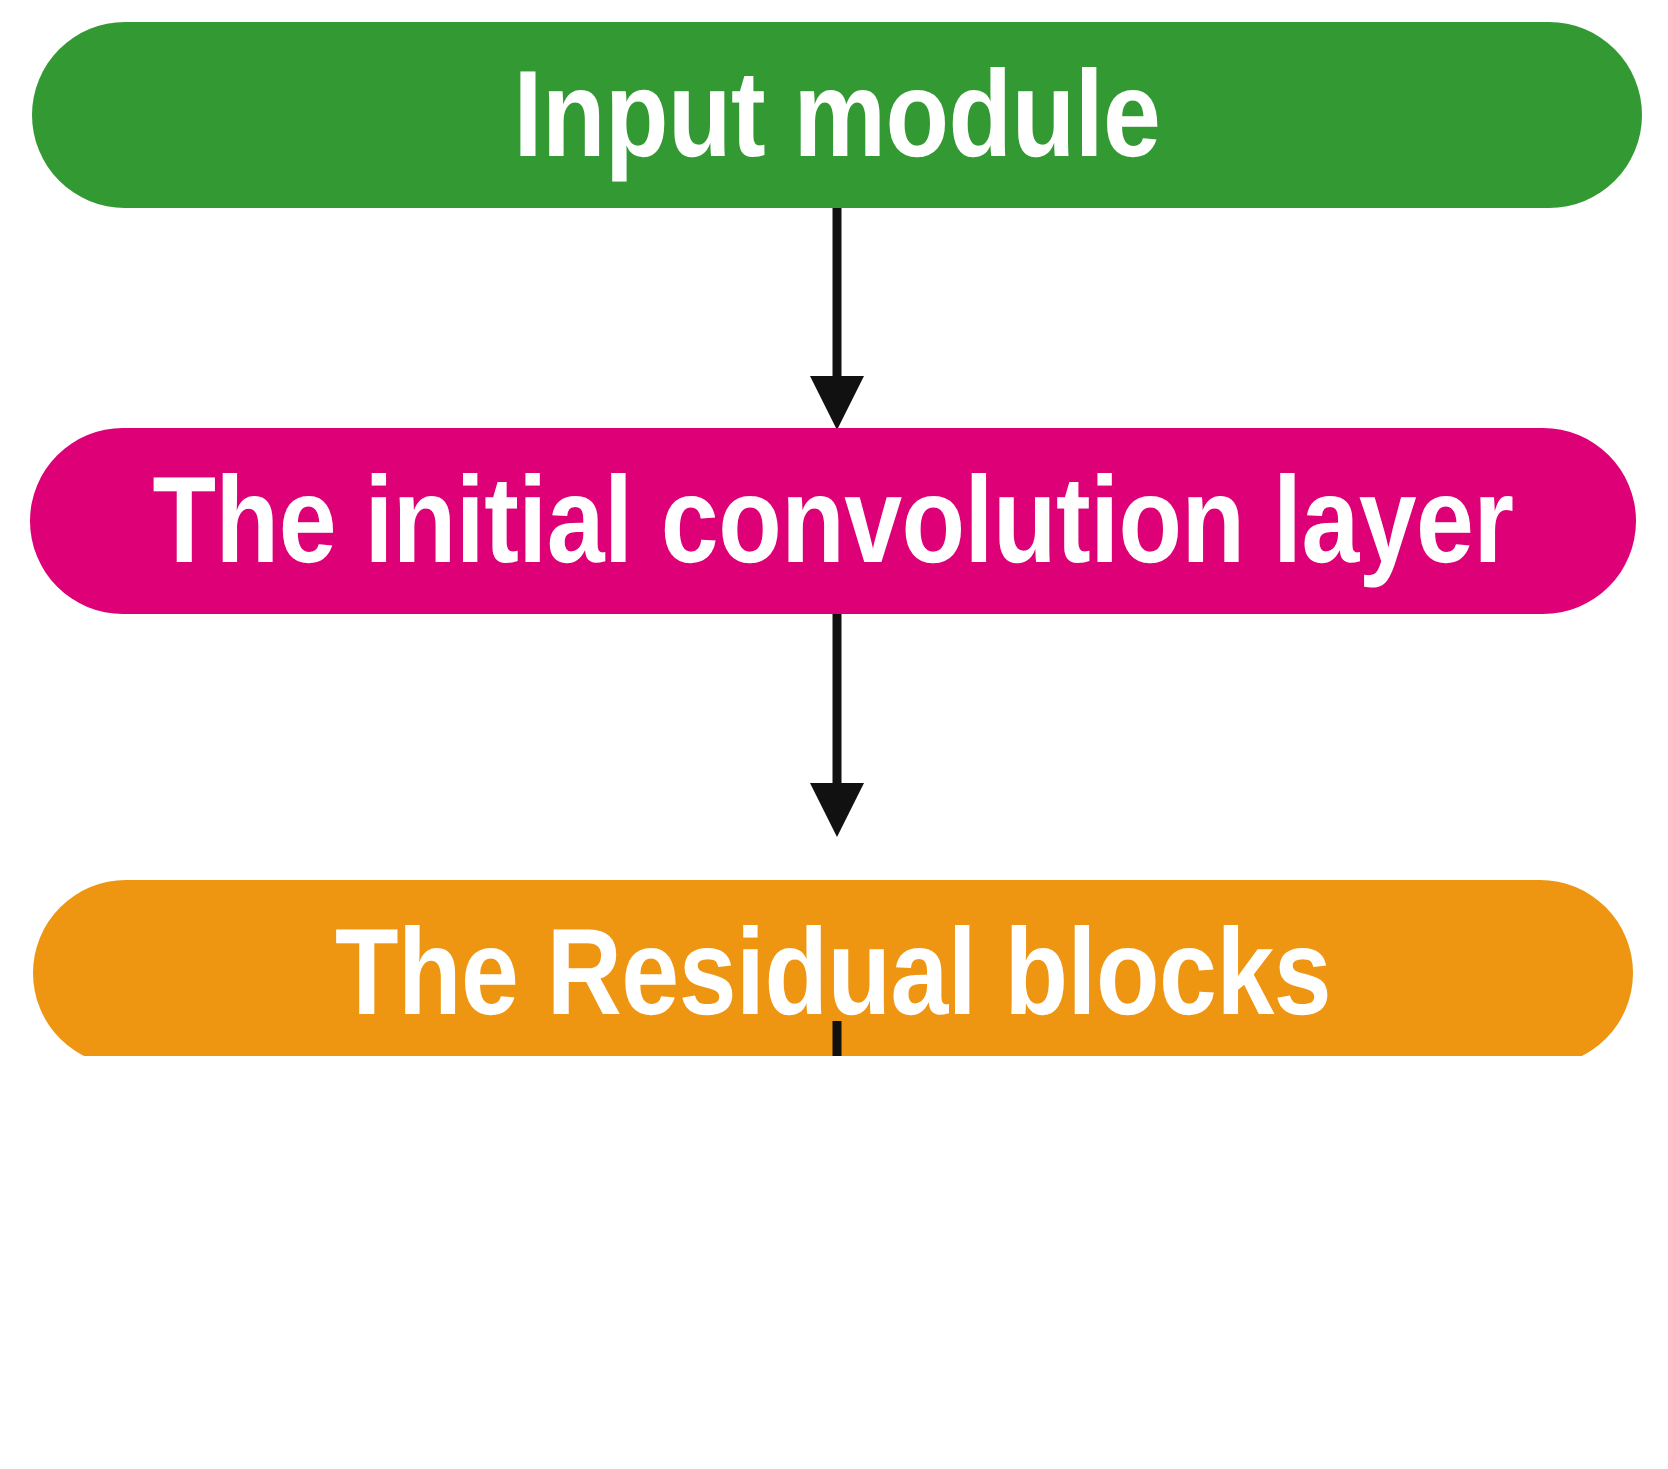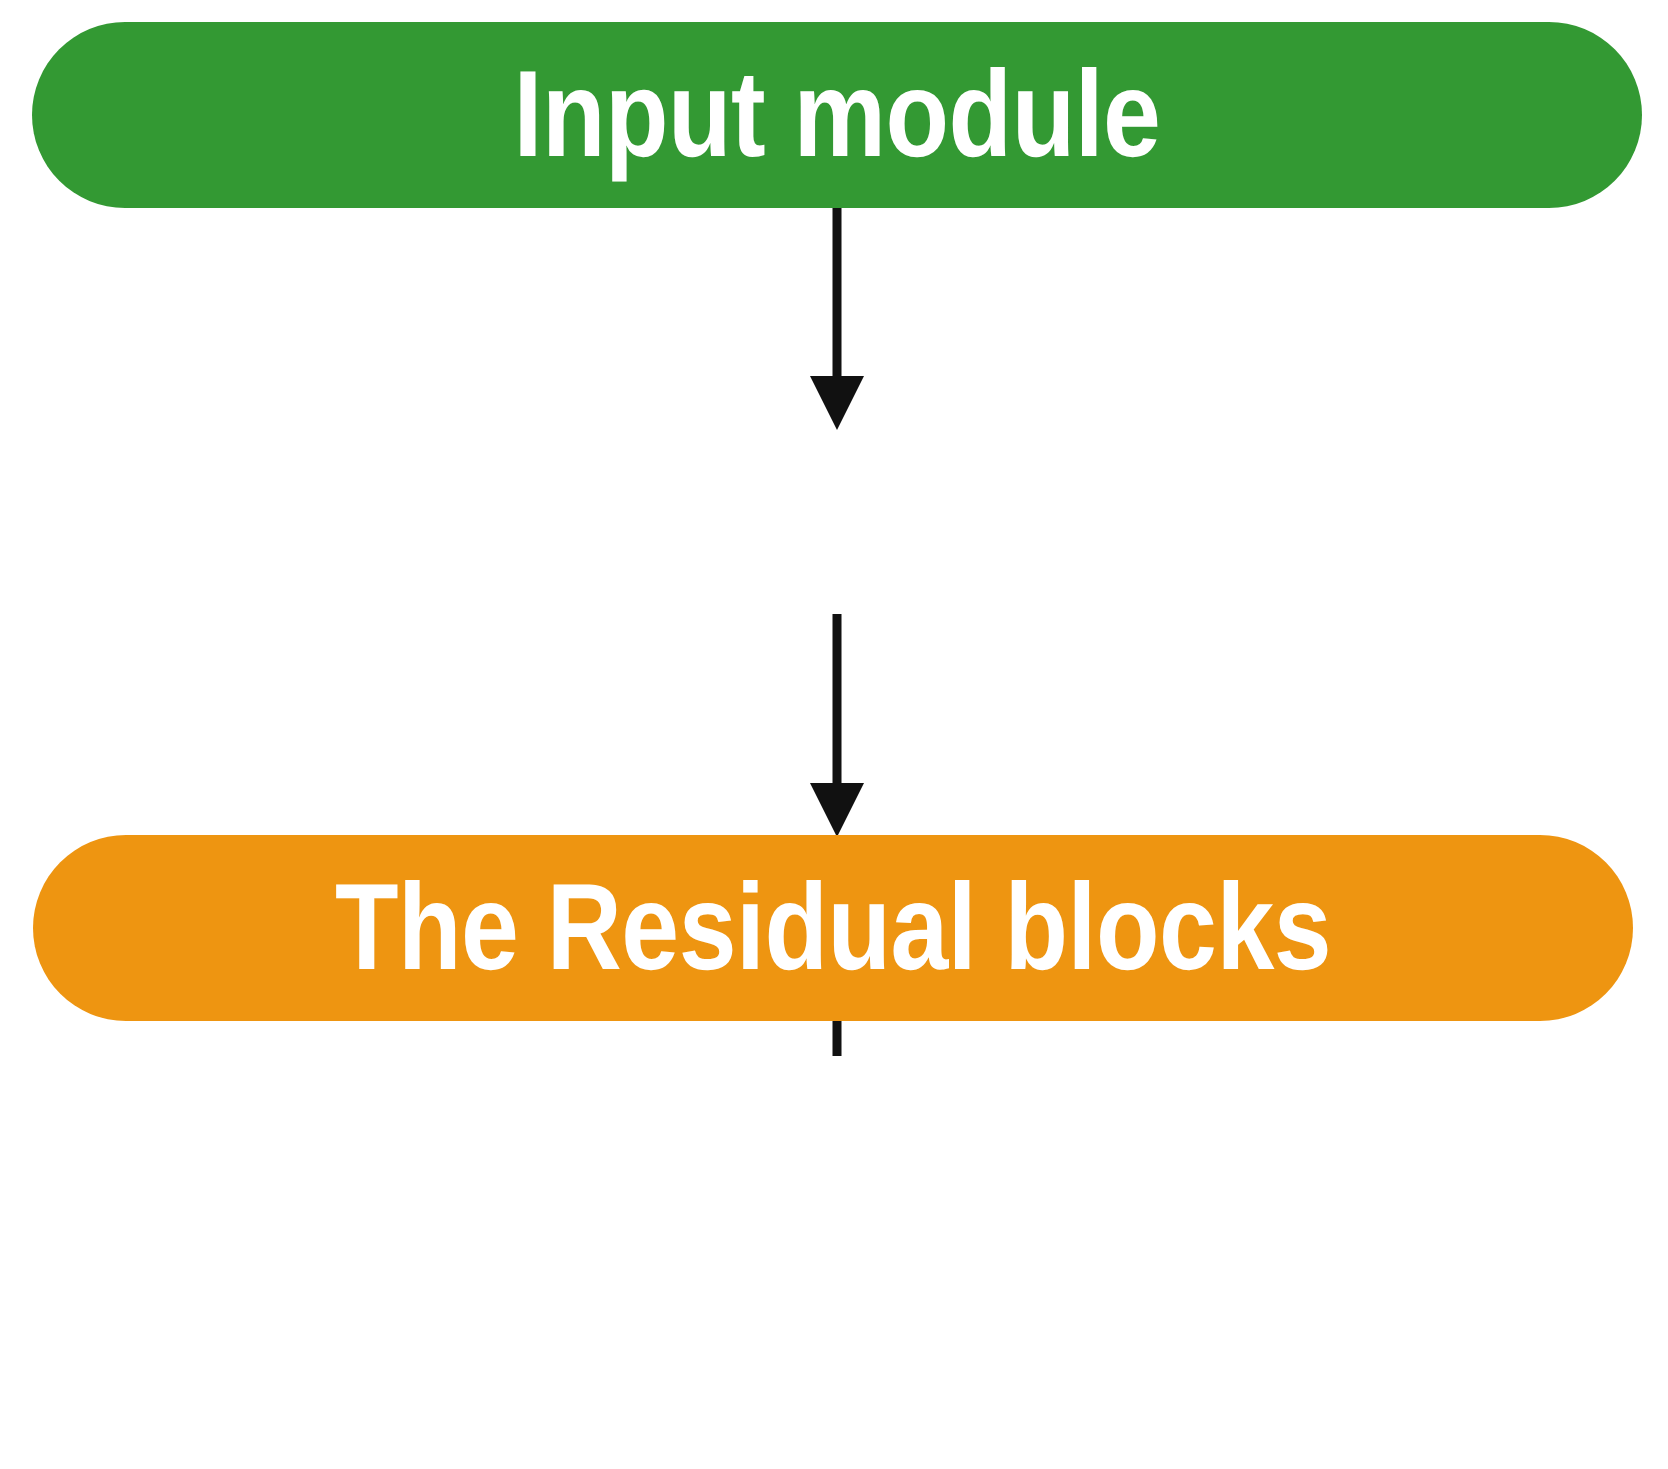--- a/index.html
+++ b/index.html
@@ -93,29 +93,32 @@
     <span class="node-label">Input module</span>
   </div>
 
   <div class="arrow" id="arrow-1">
     <svg viewBox="0 0 62 222" preserveAspectRatio="none" aria-hidden="true">
       <line x1="31" y1="0" x2="31" y2="178" stroke="#111111" stroke-width="9"></line>
       <polygon points="4,168 58,168 31,222" fill="#111111"></polygon>
     </svg>
   </div>
 
+  <div class="node" id="node-initial-conv" style="background-color: rgb(221, 0, 119);">
+    <span class="node-label">The initial convolution layer</span>
+  </div>
 
   <div class="arrow" id="arrow-2">
     <svg viewBox="0 0 62 223" preserveAspectRatio="none" aria-hidden="true">
       <line x1="31" y1="0" x2="31" y2="179" stroke="#111111" stroke-width="9"></line>
       <polygon points="4,169 58,169 31,223" fill="#111111"></polygon>
     </svg>
   </div>
 
-  <div class="node" id="node-residual" style="background-color: rgb(238, 149, 17);">
+  <div class="node" id="node-residual" style="background-color: rgb(238, 149, 17); margin-top: 45px;">
     <span class="node-label">The Residual blocks</span>
   </div>
 
   <div class="arrow" id="arrow-3">
     <svg viewBox="0 0 62 226" preserveAspectRatio="none" aria-hidden="true">
       <line x1="31" y1="0" x2="31" y2="181" stroke="#111111" stroke-width="9"></line>
       <polygon points="4,171 58,171 31,226" fill="#111111"></polygon>
     </svg>
   </div>
 

